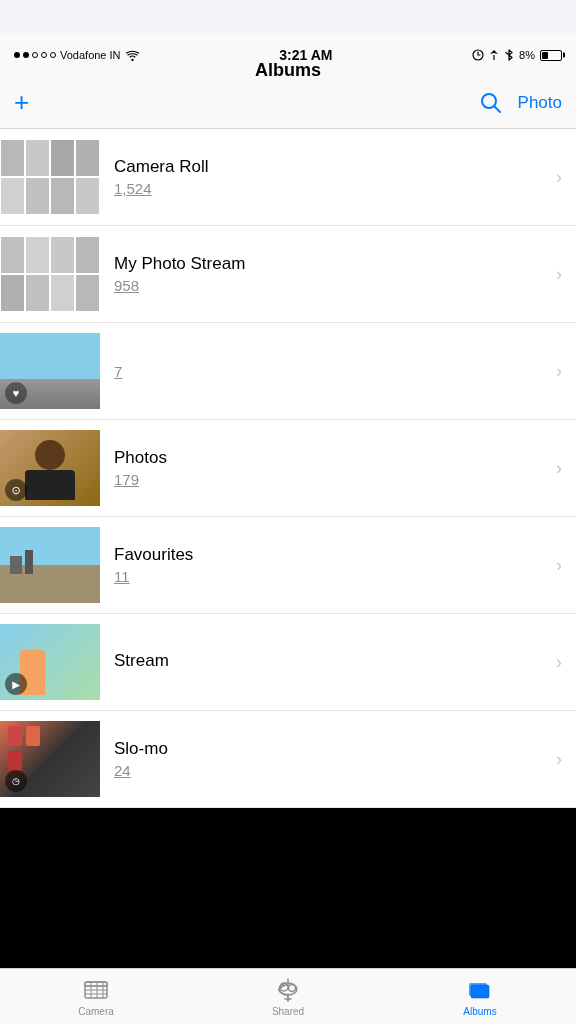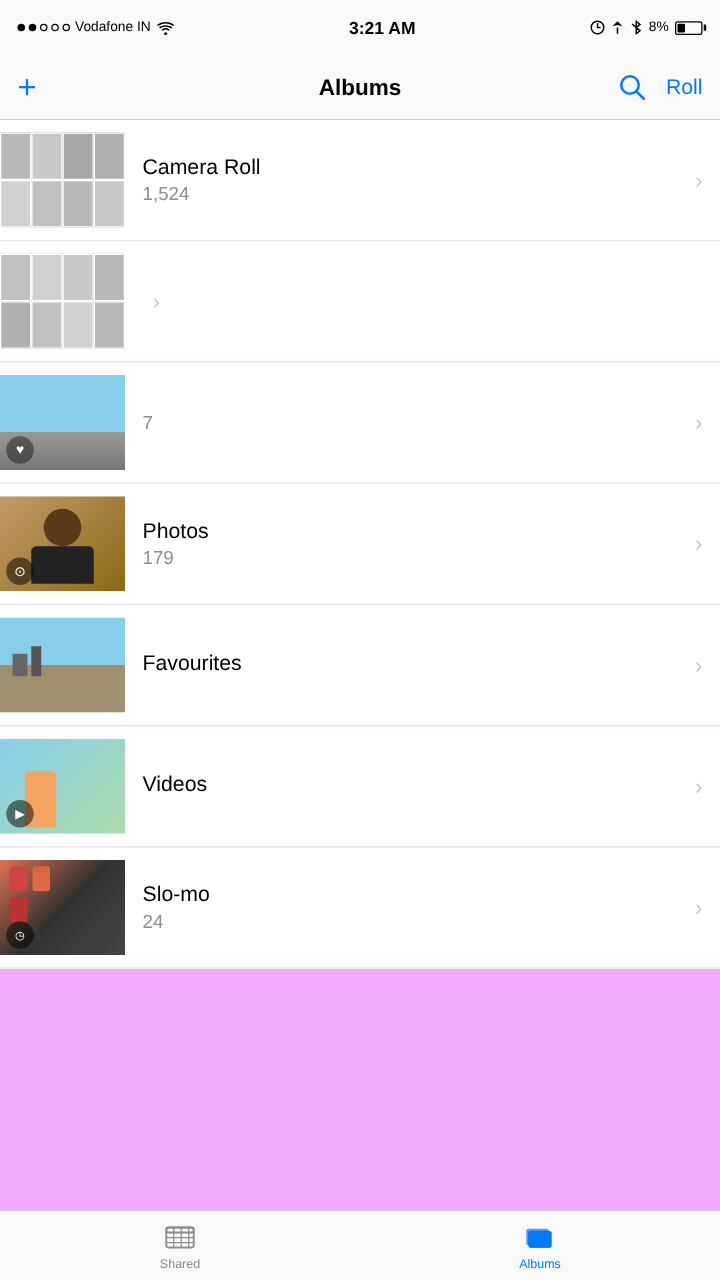--- a/index.html
+++ b/index.html
@@ -16,20 +16,21 @@
     
     .status-bar {
       height: 44px;
       background: #f9f9f9;
       display: flex;
       align-items: center;
       justify-content: space-between;
       padding: 0 14px;
       font-size: 12px;
       font-weight: 500;
+      margin-top: 33px;
     }
     .status-left {
       display: flex;
       align-items: center;
       gap: 4px;
       font-size: 11px;
       color: #000;
     }
     .status-dots {
       display: flex; gap: 3px; align-items: center;
@@ -94,21 +95,21 @@
       color: #007aff;
       cursor: pointer;
     }
     .nav-right {
       display: flex; align-items: center; gap: 16px;
     }
 
     
     .album-list {
       flex: 1;
-      background: #f0abfc;
+      background: #000000;
       overflow-y: auto;
       height: calc(1024px - 44px - 52px - 56px);
     }
     .album-item {
       display: flex;
       align-items: center;
       padding: 10px 14px 10px 0;
       border-bottom: 1px solid #e5e5ea;
       background: #fff;
       cursor: pointer;
@@ -143,20 +144,21 @@
       flex: 1;
     }
     .album-name {
       font-size: 17px;
       color: #000;
       margin-bottom: 3px;
     }
     .album-count {
       font-size: 15px;
       color: #8e8e93;
+      text-decoration: underline;
     }
     .chevron {
       color: #c7c7cc;
       font-size: 18px;
       margin-left: 8px;
     }
 
     
     .thumb-stack {
       position: relative;
@@ -283,21 +285,21 @@
 </div>
 
 <div class="nav-bar">
   <span class="nav-btn">+</span>
   <span class="nav-title">Albums</span>
   <div class="nav-right">
     <svg width="22" height="22" viewBox="0 0 22 22" style="color:#007aff;cursor:pointer;">
       <circle cx="9" cy="9" r="7" stroke="#007aff" stroke-width="2" fill="none"></circle>
       <line x1="14.5" y1="14.5" x2="20" y2="20" stroke="#007aff" stroke-width="2" stroke-linecap="round"></line>
     </svg>
-    <span class="nav-btn-text">Roll</span>
+    <span class="nav-btn-text">Photo</span>
   </div>
 </div>
 
 <div class="album-list">
 
   <div class="album-item">
     <div class="album-thumb thumb-stack">
       <div class="thumb-stack-inner">
         <div class="grid-thumb">
           <div class="grid-cell" style="background:#b8b8b8;"></div>
@@ -326,20 +328,24 @@
           <div class="grid-cell" style="background:#d0d0d0;"></div>
           <div class="grid-cell" style="background:#c8c8c8;"></div>
           <div class="grid-cell" style="background:#b8b8b8;"></div>
           <div class="grid-cell" style="background:#b0b0b0;"></div>
           <div class="grid-cell" style="background:#c0c0c0;"></div>
           <div class="grid-cell" style="background:#d0d0d0;"></div>
           <div class="grid-cell" style="background:#b8b8b8;"></div>
         </div>
       </div>
     </div>
+    <div class="album-info">
+      <div class="album-name">My Photo Stream</div>
+      <div class="album-count">958</div>
+    </div>
     <span class="chevron">›</span>
   </div>
 
   <div class="album-item">
     <div class="album-thumb" style="position:relative;">
       <div style="width:100%;height:100%;background:linear-gradient(180deg,#87ceeb 0%,#87ceeb 60%,#999 60%,#777 100%);"></div>
       <div class="album-icon-overlay">♥</div>
     </div>
     <div class="album-info">
       <div class="album-count">7</div>
@@ -364,33 +370,34 @@
 
   <div class="album-item">
     <div class="album-thumb" style="position:relative;">
       <div style="width:100%;height:100%;background:linear-gradient(180deg,#87ceeb 0%,#87ceeb 50%,#a09070 50%,#a09070 100%);"></div>
 
       <div style="position:absolute;bottom:38%;left:10px;width:12px;height:18px;background:#666;"></div>
       <div style="position:absolute;bottom:38%;left:25px;width:8px;height:24px;background:#555;"></div>
     </div>
     <div class="album-info">
       <div class="album-name">Favourites</div>
+      <div class="album-count">11</div>
     </div>
     <span class="chevron">›</span>
   </div>
 
   <div class="album-item">
     <div class="album-thumb" style="position:relative;">
       <div style="width:100%;height:100%;background:linear-gradient(135deg,#87ceeb 0%,#aaddaa 100%);"></div>
 
       <div style="position:absolute;bottom:5px;left:20px;width:25px;height:45px;background:#f4a460;border-radius:4px 4px 0 0;"></div>
       <div class="album-icon-overlay" style="background:rgba(0,0,0,0.5);font-size:10px;">▶</div>
     </div>
     <div class="album-info">
-      <div class="album-name">Videos</div>
+      <div class="album-name">Stream</div>
     </div>
     <span class="chevron">›</span>
   </div>
 
   <div class="album-item">
     <div class="album-thumb" style="position:relative;">
       <div style="width:100%;height:100%;background:linear-gradient(135deg,#e07050 0%,#333 50%,#444 100%);"></div>
 
       <div style="position:absolute;top:5px;left:8px;width:14px;height:20px;background:#cc4444;border-radius:2px;"></div>
       <div style="position:absolute;top:5px;left:26px;width:14px;height:20px;background:#dd6644;border-radius:2px;"></div>
@@ -417,23 +424,38 @@
         <line x1="8" y1="5" x2="8" y2="9" stroke="#8e8e93" stroke-width="1"></line>
         <line x1="14" y1="5" x2="14" y2="9" stroke="#8e8e93" stroke-width="1"></line>
         <line x1="20" y1="5" x2="20" y2="9" stroke="#8e8e93" stroke-width="1"></line>
         <line x1="2" y1="13" x2="24" y2="13" stroke="#8e8e93" stroke-width="1"></line>
         <line x1="2" y1="17" x2="24" y2="17" stroke="#8e8e93" stroke-width="1"></line>
         <line x1="8" y1="9" x2="8" y2="21" stroke="#8e8e93" stroke-width="1"></line>
         <line x1="14" y1="9" x2="14" y2="21" stroke="#8e8e93" stroke-width="1"></line>
         <line x1="20" y1="9" x2="20" y2="21" stroke="#8e8e93" stroke-width="1"></line>
       </svg>
     </div>
+    <span class="tab-label">Camera</span>
+  </div>
+
+  <div class="tab-item">
+    <div class="tab-icon">
+      <svg width="26" height="26" viewBox="0 0 26 26">
+        <path d="M13 2 Q13 2 13 8 Q7 8 4 13 Q7 18 13 18 Q13 24 13 24" stroke="#8e8e93" stroke-width="1.5" fill="none" stroke-linecap="round"></path>
+        <path d="M4 13 Q7 8 13 8 Q13 18 7 18 Q4 15 4 13Z" stroke="none" fill="none"></path>
+
+        <ellipse cx="13" cy="12" rx="9" ry="6" stroke="#8e8e93" stroke-width="1.5" fill="none"></ellipse>
+        <ellipse cx="9" cy="10" rx="4" ry="4" stroke="#8e8e93" stroke-width="1.5" fill="none"></ellipse>
+        <ellipse cx="17" cy="11" rx="3.5" ry="3.5" stroke="#8e8e93" stroke-width="1.5" fill="none"></ellipse>
+        <line x1="13" y1="17" x2="13" y2="24" stroke="#8e8e93" stroke-width="1.5" stroke-linecap="round"></line>
+        <line x1="10" y1="22" x2="16" y2="22" stroke="#8e8e93" stroke-width="1.5" stroke-linecap="round"></line>
+      </svg>
+    </div>
     <span class="tab-label">Shared</span>
   </div>
-
 
   <div class="tab-item active">
     <div class="tab-icon">
       <svg width="26" height="26" viewBox="0 0 26 26">
 
         <rect x="4" y="8" width="18" height="13" rx="1.5" fill="#007aff"></rect>
         <rect x="2" y="6" width="18" height="13" rx="1.5" fill="#007aff" opacity="0.7"></rect>
         <rect x="6" y="10" width="14" height="10" rx="1.5" fill="#007aff" opacity="0.5"></rect>
         <rect x="4" y="8" width="18" height="13" rx="1.5" fill="none" stroke="#0055cc" stroke-width="0.5"></rect>
       </svg>

